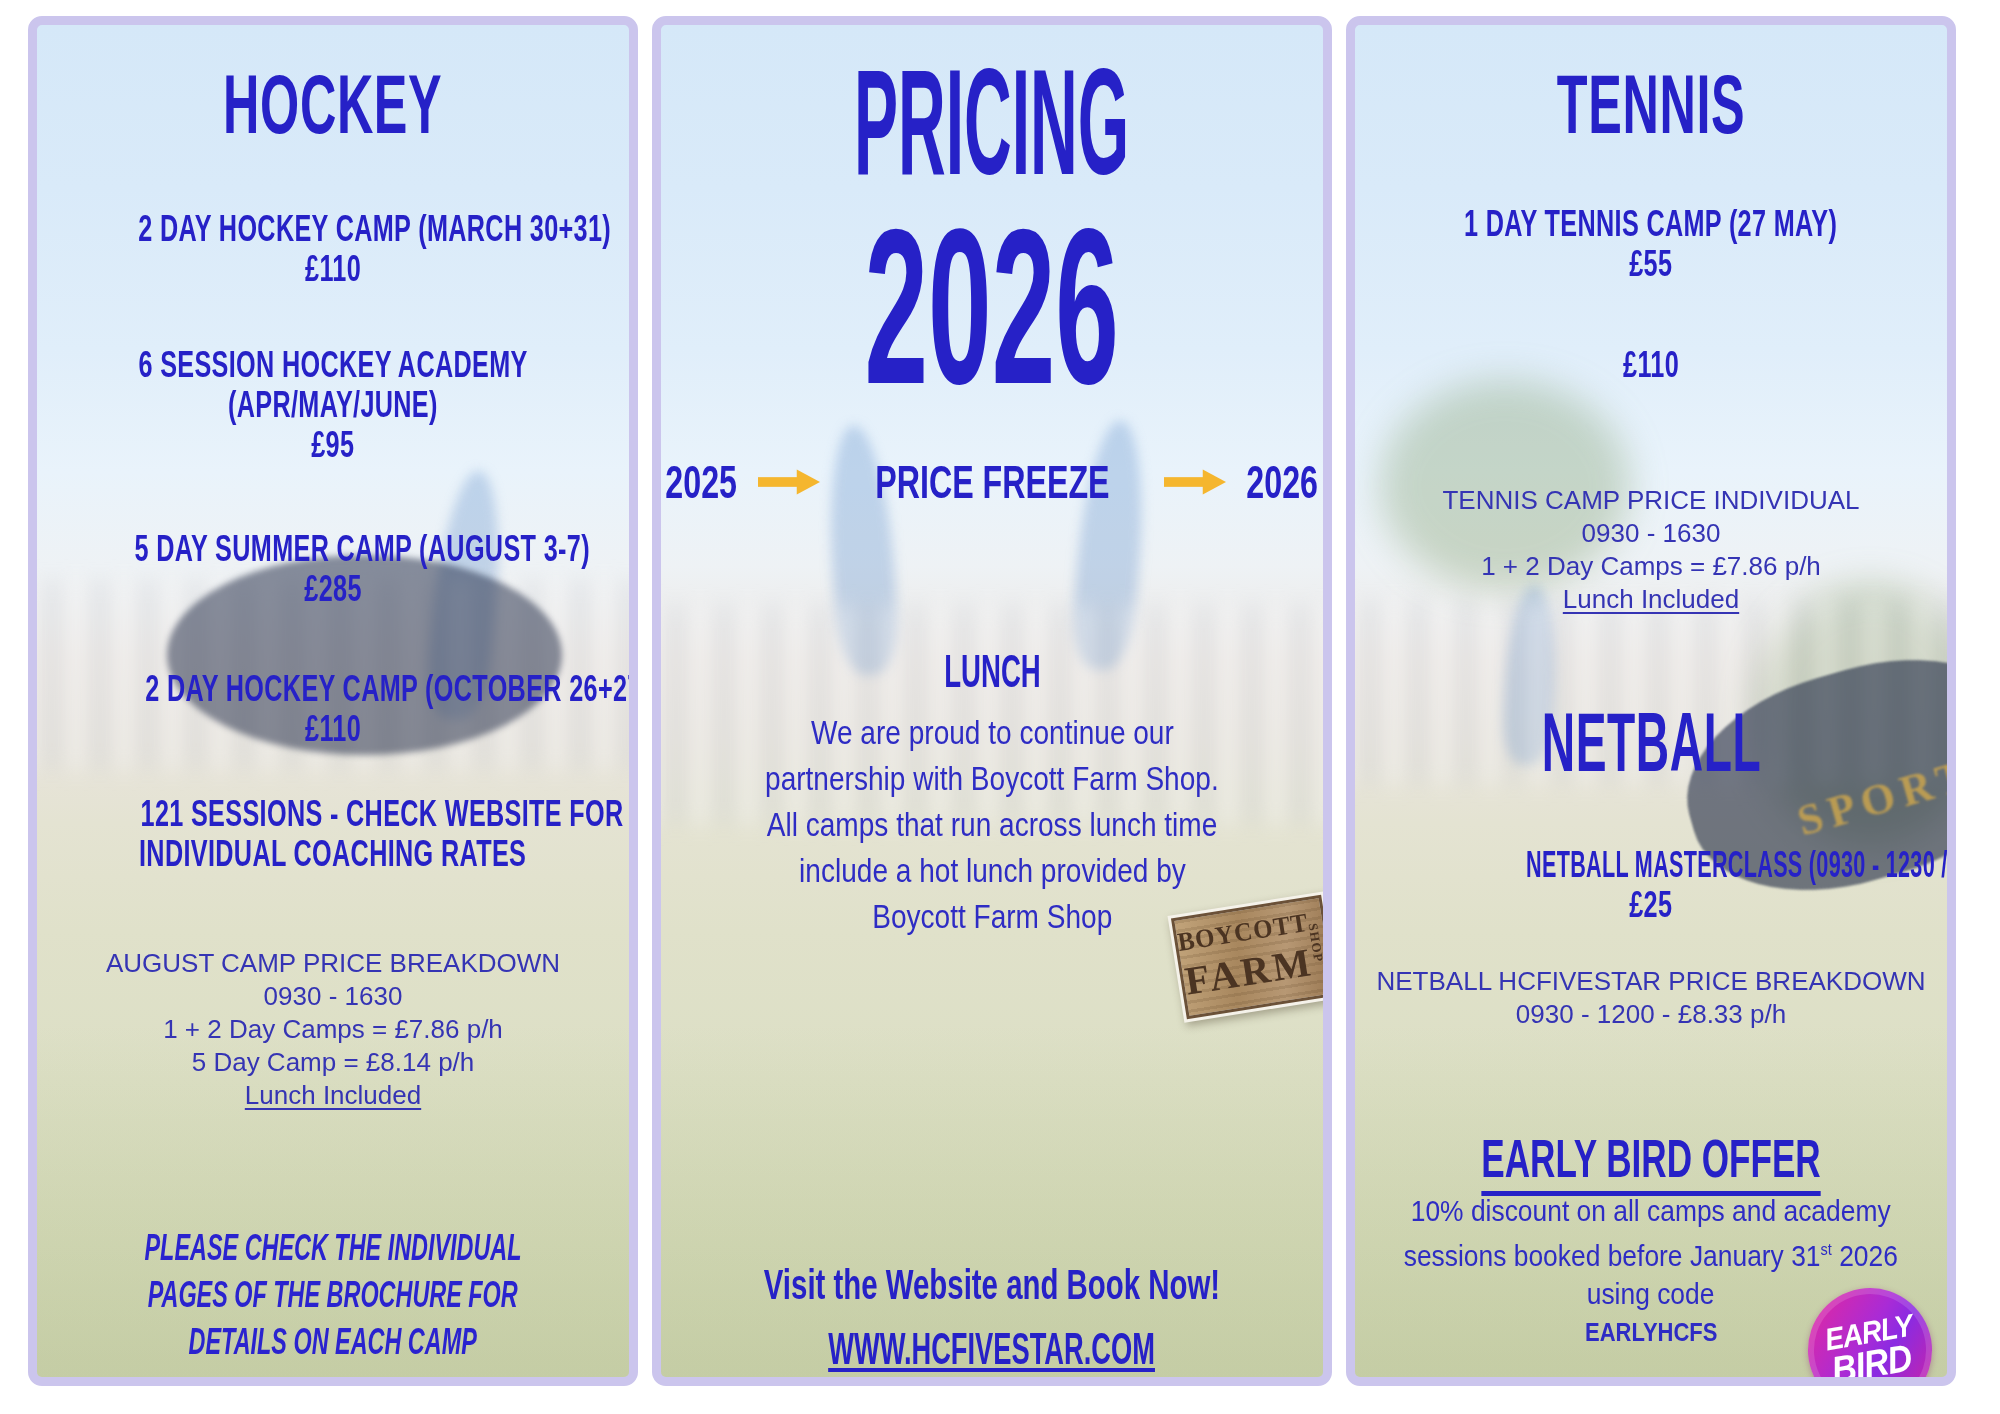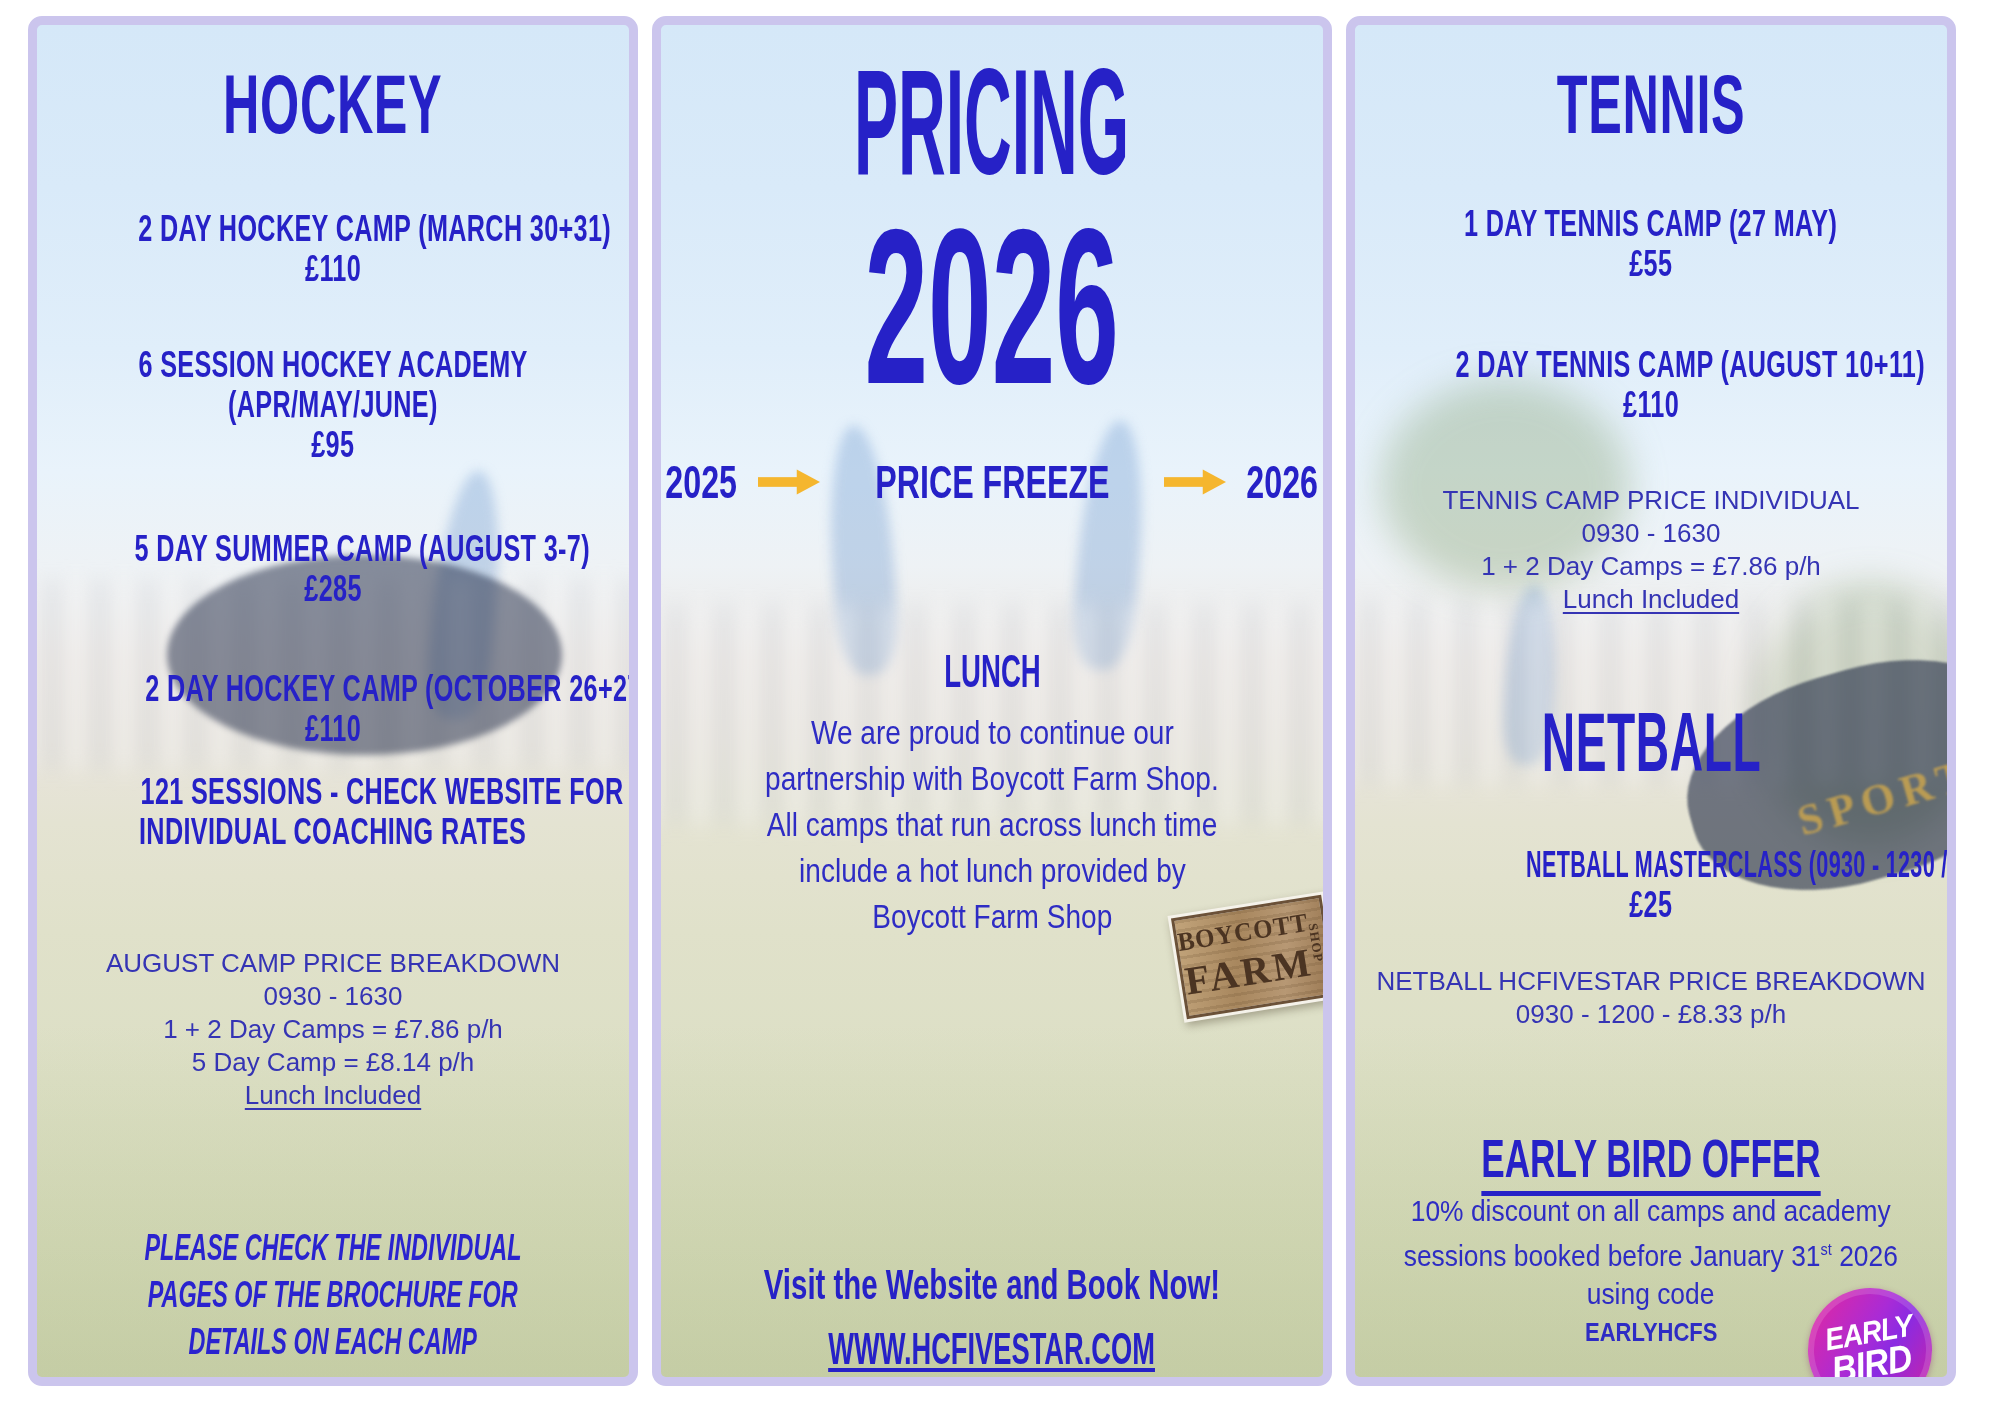--- a/index.html
+++ b/index.html
@@ -134,21 +134,21 @@
   <div class="t camp" style="top:504px;">
     <div><span class="cond sx7">5 DAY SUMMER CAMP (AUGUST 3-7)</span></div>
     <div><span class="cond sx7">£285</span></div>
   </div>
 
   <div class="t camp" style="top:644px;">
     <div><span class="cond sx7">2 DAY HOCKEY CAMP (OCTOBER 26+27)</span></div>
     <div><span class="cond sx7">£110</span></div>
   </div>
 
-  <div class="t camp" style="top:747px;text-decoration:underline;">
+  <div class="t camp" style="top:769px;text-decoration:underline;">
     <div><span class="cond sx7">121 SESSIONS - CHECK WEBSITE FOR</span></div>
     <div><span class="cond sx7">INDIVIDUAL COACHING RATES</span></div>
   </div>
 
   <div class="t bd" style="top:922px;">
     <div>AUGUST CAMP PRICE BREAKDOWN</div>
     <div>0930 - 1630</div>
     <div>1 + 2 Day Camps = £7.86 p/h</div>
     <div>5 Day Camp = £8.14 p/h</div>
     <div class="ul">Lunch Included</div>
@@ -233,21 +233,20 @@
   <div class="t title" style="top:34px;">
     <span class="cond sx6">TENNIS</span>
   </div>
 
   <div class="t camp" style="top:179px;">
     <div><span class="cond sx7">1 DAY TENNIS CAMP (27 MAY)</span></div>
     <div><span class="cond sx7">£55</span></div>
   </div>
 
   <div class="t camp" style="top:320px;">
-    <div><span class="cond sx7">2 DAY TENNIS CAMP (AUGUST 10+11)</span></div>
     <div><span class="cond sx7">£110</span></div>
   </div>
 
   <div class="t bd" style="top:459px;">
     <div>TENNIS CAMP PRICE INDIVIDUAL</div>
     <div>0930 - 1630</div>
     <div>1 + 2 Day Camps = £7.86 p/h</div>
     <div class="ul">Lunch Included</div>
   </div>
 

